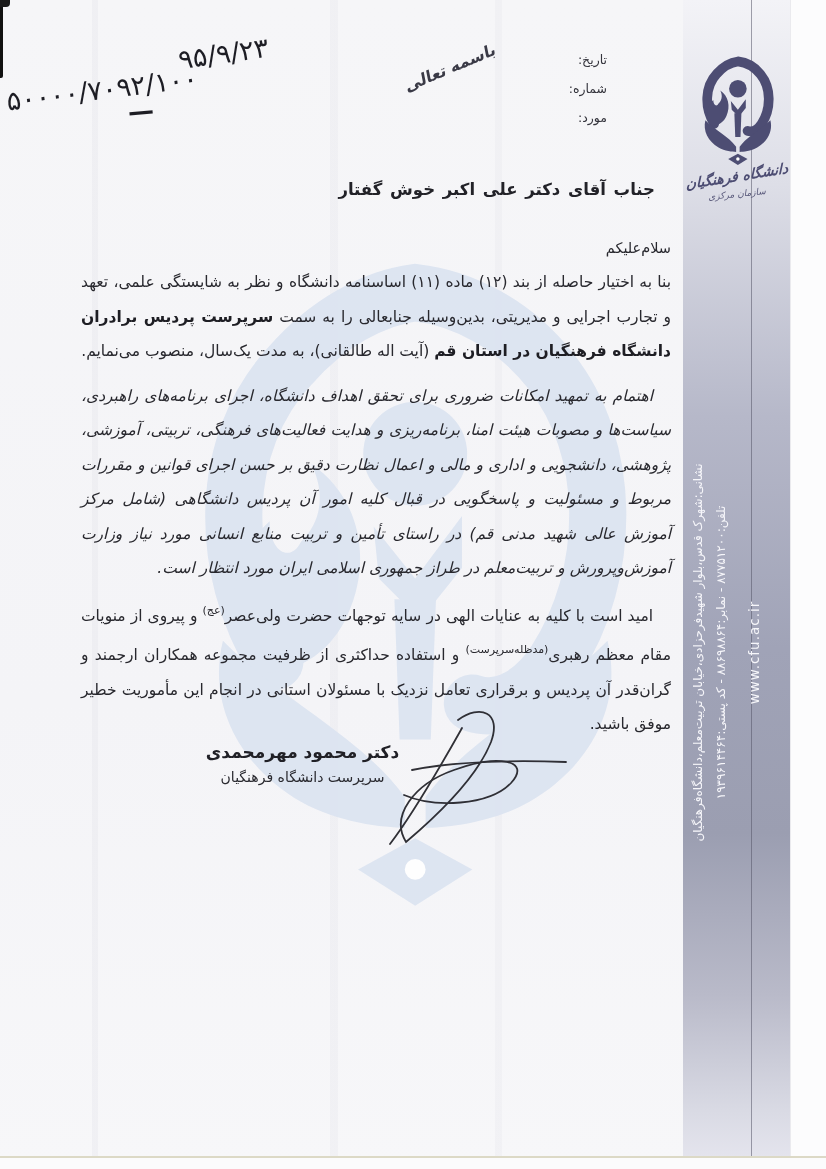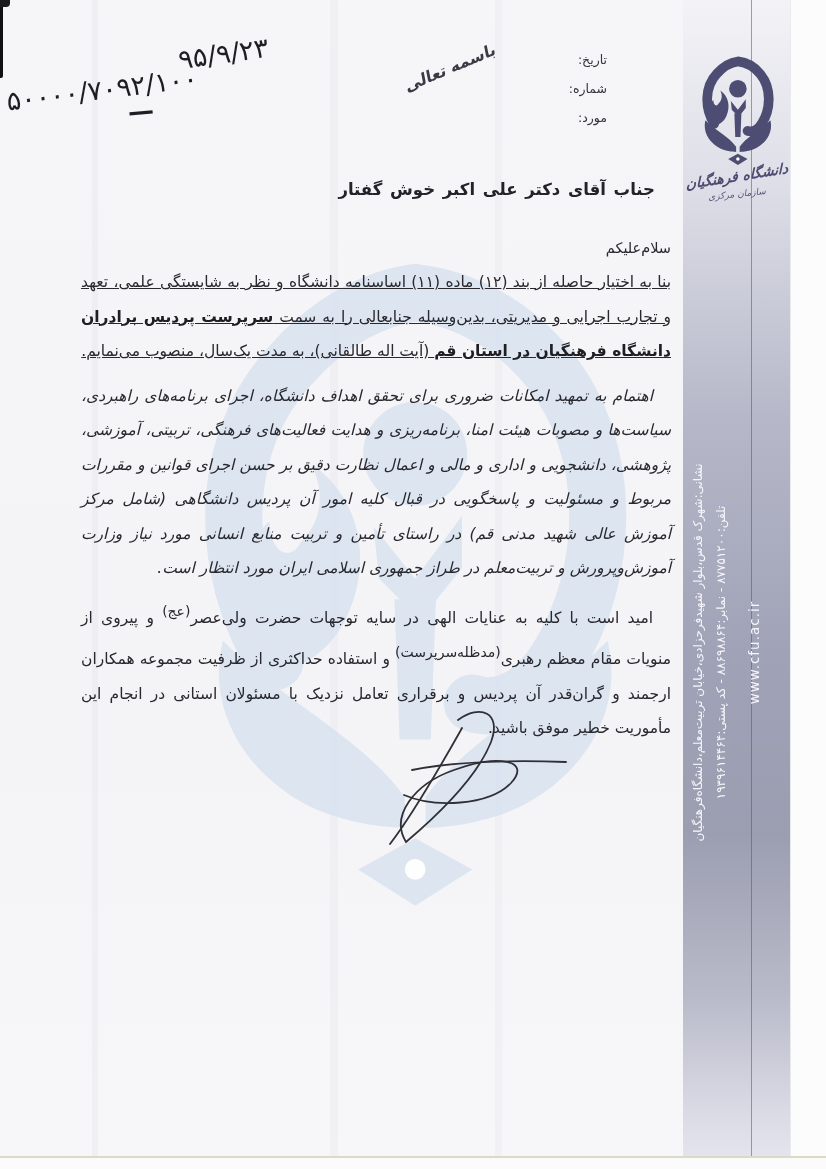--- a/index.html
+++ b/index.html
@@ -38,25 +38,25 @@
   .hand-num{left:6px; top:74px; font-size:27px; letter-spacing:2px; transform:rotate(-7deg);}
   .hand-dash{left:128px; top:96px; font-size:26px; transform:rotate(-5deg); font-weight:bold;}
   
   .addressee{position:absolute; right:171px; top:180px; width:590px; z-index:3; direction:rtl; text-align:right;
     font-size:16.5px; font-weight:bold; color:#222228; word-spacing:2px;}
   .letter{position:absolute; left:65px; top:231px; width:590px; z-index:3; direction:rtl; text-align:justify;
     font-size:15.5px; line-height:34.5px; color:#28282e;margin-left:16px;}
   .letter p{margin:0;}
   .letter .salutation{font-size:14.5px; font-weight:500; line-height:34px;}
   .letter .p2,.letter .p3{text-indent:18px;}
-  .letter .p1{margin-top:0;text-decoration:underline;}
+  .letter .p1{margin-top:0;}
   .letter .p2{margin-top:10px;font-style:italic;}
   .letter .p3{margin-top:8px;}
   .letter strong{font-weight:bold; color:#1e1e24;}
-  .sup{font-size:14px; vertical-align:7px;}
+  .sup{font-size:11px; vertical-align:7px;}
   
   .sig-block{position:absolute; left:175px; top:742px; width:255px; z-index:3; direction:rtl; text-align:center;}
   .sig-name{font-size:17px; font-weight:bold; color:#202026; white-space:nowrap;}
   .sig-title{font-size:14px; color:#2a2a30; margin-top:7px; white-space:nowrap;}
   .sig-scrawl{position:absolute; left:200px; top:698px; width:380px; height:160px; z-index:4;}
   
   .side-contact{
     position:absolute; left:688px; top:925px; width:545px; z-index:3;
     transform:rotate(-90deg); transform-origin:top left;
     direction:rtl; text-align:center; color:#f6f6fa; letter-spacing:.4px;
@@ -120,20 +120,22 @@
   <div class="addressee">جناب آقای  دکتر علی اکبر خوش گفتار</div>
 
   <div class="letter">
     <p class="salutation">سلام‌علیکم</p>
     <p class="p1"><span>بنا به اختیار حاصله از بند (۱۲) ماده (۱۱) اساسنامه دانشگاه و نظر به شایستگی علمی، تعهد و تجارب اجرایی و مدیریتی، بدین‌وسیله جنابعالی را به سمت </span><strong>سرپرست پردیس برادران دانشگاه فرهنگیان در استان قم</strong><span> (آیت اله طالقانی)، به مدت یک‌سال، منصوب می‌نمایم.</span></p>
     <p class="p2">اهتمام به تمهید امکانات ضروری برای تحقق اهداف دانشگاه، اجرای برنامه‌های راهبردی، سیاست‌ها و مصوبات هیئت امنا، برنامه‌ریزی و هدایت فعالیت‌های فرهنگی، تربیتی، آموزشی، پژوهشی، دانشجویی و اداری و مالی و اعمال نظارت دقیق بر حسن اجرای قوانین و مقررات مربوط و مسئولیت و پاسخگویی در قبال کلیه امور آن پردیس دانشگاهی (شامل مرکز آموزش عالی شهید مدنی قم) در راستای تأمین و تربیت منابع انسانی مورد نیاز وزارت آموزش‌وپرورش و تربیت‌معلم در طراز جمهوری اسلامی ایران مورد انتظار است.</p>
     <p class="p3"><span>امید است با کلیه به عنایات الهی در سایه توجهات حضرت ولی‌عصر</span><span class="sup">(عج)</span><span> و پیروی از منویات مقام معظم رهبری</span><span class="sup">(مدظله‌سرپرست)</span><span> و استفاده حداکثری از ظرفیت مجموعه همکاران ارجمند و گران‌قدر آن پردیس و برقراری تعامل نزدیک با مسئولان استانی در انجام این مأموریت خطیر موفق باشید.</span></p>
   </div>
 
   <div class="sig-block">
+    <div class="sig-name">دکتر محمود مهرمحمدی</div>
+    <div class="sig-title">سرپرست دانشگاه فرهنگیان</div>
   </div>
   <svg class="sig-scrawl" viewBox="0 0 380 160">
     <g fill="none" stroke="#26262c" stroke-width="1.8" stroke-linecap="round" opacity="0.95">
       <path d="M258,22 C280,6 302,14 291,44 C276,82 232,122 206,144 C190,118 214,86 254,72 C298,56 332,62 311,85 C289,108 234,110 204,97"></path>
       <path d="M262,30 C244,62 216,112 190,146"></path>
       <path d="M212,72 C252,64 310,62 366,64"></path>
     </g>
   </svg>
 
   <div class="side-contact">

